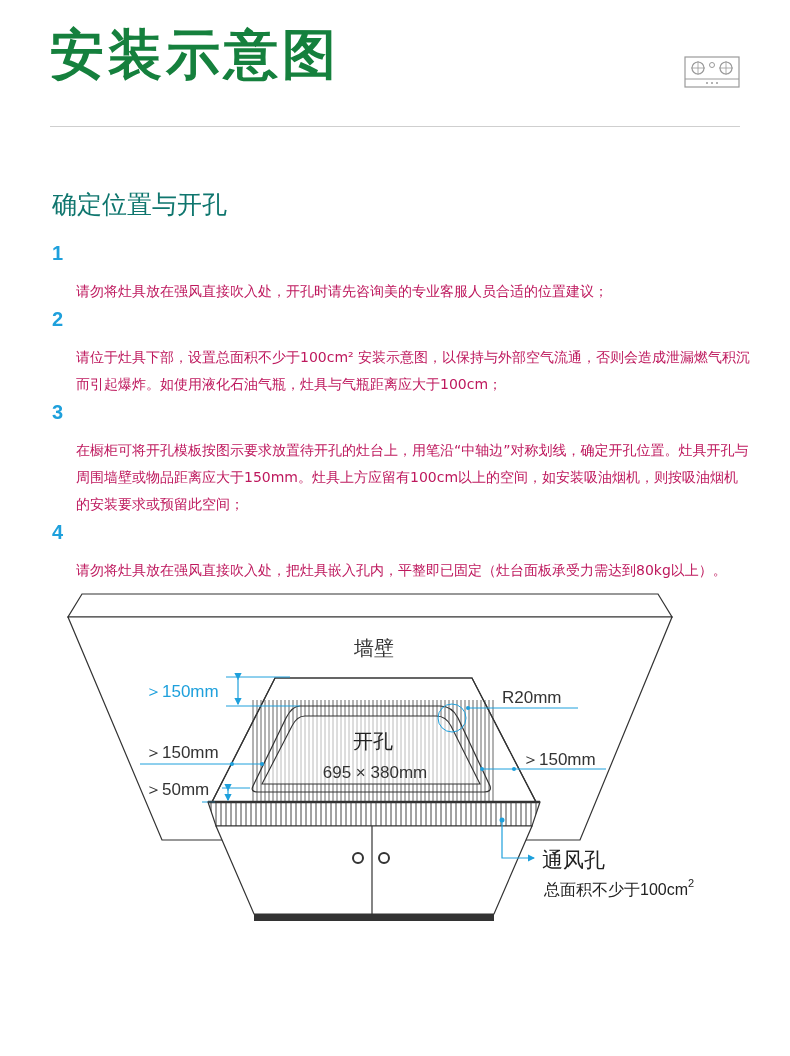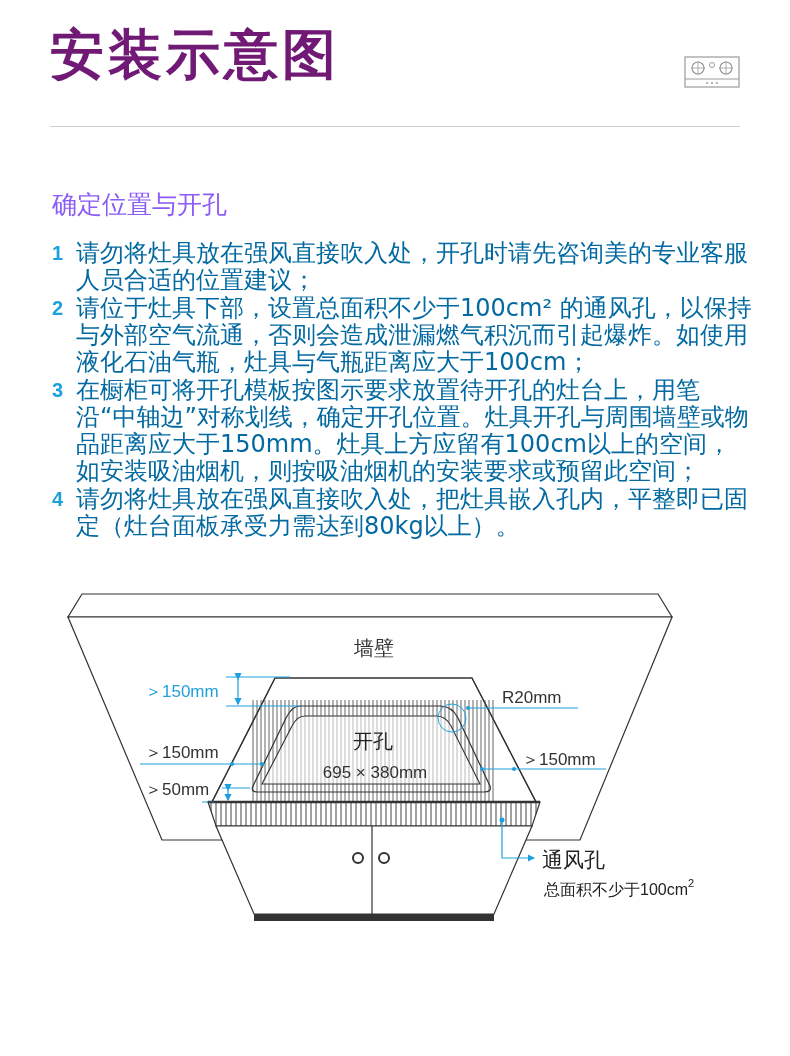--- a/index.html
+++ b/index.html
@@ -1,28 +1,28 @@
 <!DOCTYPE html>
 <html><head>
   <meta charset="utf-8">
   <style>
     html, body { margin: 0; padding: 0; background: #ffffff; }
     body { width: 790px; height: 1056px; position: relative; overflow: hidden;
            font-family: "DejaVu Sans", "Liberation Sans", sans-serif; color: #333333; }
     .page-title { position: absolute; left: 50px; top: 28px; font-size: 54px; font-weight: bold;
-                  color: #701a75; letter-spacing: 4px; line-height: 1; margin: 0; }
+                  color: #15803d; letter-spacing: 4px; line-height: 1; margin: 0; }
     .stove-icon { position: absolute; left: 684px; top: 56px; width: 56px; height: 32px; }
     .header-divider { position: absolute; left: 50px; top: 126px; width: 690px; height: 1px; background: #cfcfcf; }
-    .section-title { position: absolute; left: 52px; top: 192px; font-size: 25px; color: #8b5cf6;
+    .section-title { position: absolute; left: 52px; top: 192px; font-size: 25px; color: #0f766e;
                      line-height: 1; margin: 0; font-weight: normal; }
     .steps { position: absolute; left: 52px; top: 240px; width: 700px; list-style: none; margin: 0; padding: 0; }
     .step { display: flex; align-items: flex-start; margin-bottom: 0; }
     .step-num { width: 24px; flex: none; color: #1ea0dc; font-size: 20px; font-weight: bold;
                 line-height: 27px; font-family: "Liberation Sans", sans-serif; }
-    .step-text { flex: 1; font-size: 24px; line-height: 27px; color: #0369a1; }
+    .step-text { flex: 1; font-size: 14px; line-height: 27px; color: #be185d; margin-top: 38px; }
     .diagram { position: absolute; left: 0; top: 580px; width: 790px; height: 360px; }
     .diagram text { font-family: "Liberation Sans", "DejaVu Sans", sans-serif; }
   </style>
 </head>
 <body>
 
 <h1 class="page-title">安装示意图</h1>
 
 <svg class="stove-icon" viewBox="0 0 56 32">
   <rect x="1" y="1" width="54" height="30" fill="none" stroke="#9a9a9a" stroke-width="1.2"></rect>
@@ -43,21 +43,21 @@
 
 <h2 class="section-title">确定位置与开孔</h2>
 
 <ol class="steps">
   <li class="step" style="margin-bottom:1px;">
     <span class="step-num">1</span>
     <span class="step-text">请勿将灶具放在强风直接吹入处，开孔时请先咨询美的专业客服人员合适的位置建议；</span>
   </li>
   <li class="step" style="margin-bottom:1px;">
     <span class="step-num">2</span>
-    <span class="step-text">请位于灶具下部，设置总面积不少于100cm² 的通风孔，以保持与外部空气流通，否则会造成泄漏燃气积沉而引起爆炸。如使用液化石油气瓶，灶具与气瓶距离应大于100cm；</span>
+    <span class="step-text">请位于灶具下部，设置总面积不少于100cm² 安装示意图，以保持与外部空气流通，否则会造成泄漏燃气积沉而引起爆炸。如使用液化石油气瓶，灶具与气瓶距离应大于100cm；</span>
   </li>
   <li class="step" style="margin-bottom:1px;">
     <span class="step-num">3</span>
     <span class="step-text">在橱柜可将开孔模板按图示要求放置待开孔的灶台上，用笔沿“中轴边”对称划线，确定开孔位置。灶具开孔与周围墙壁或物品距离应大于150mm。灶具上方应留有100cm以上的空间，如安装吸油烟机，则按吸油烟机的安装要求或预留此空间；</span>
   </li>
   <li class="step">
     <span class="step-num">4</span>
     <span class="step-text">请勿将灶具放在强风直接吹入处，把灶具嵌入孔内，平整即已固定（灶台面板承受力需达到80kg以上）。</span>
   </li>
 </ol>

